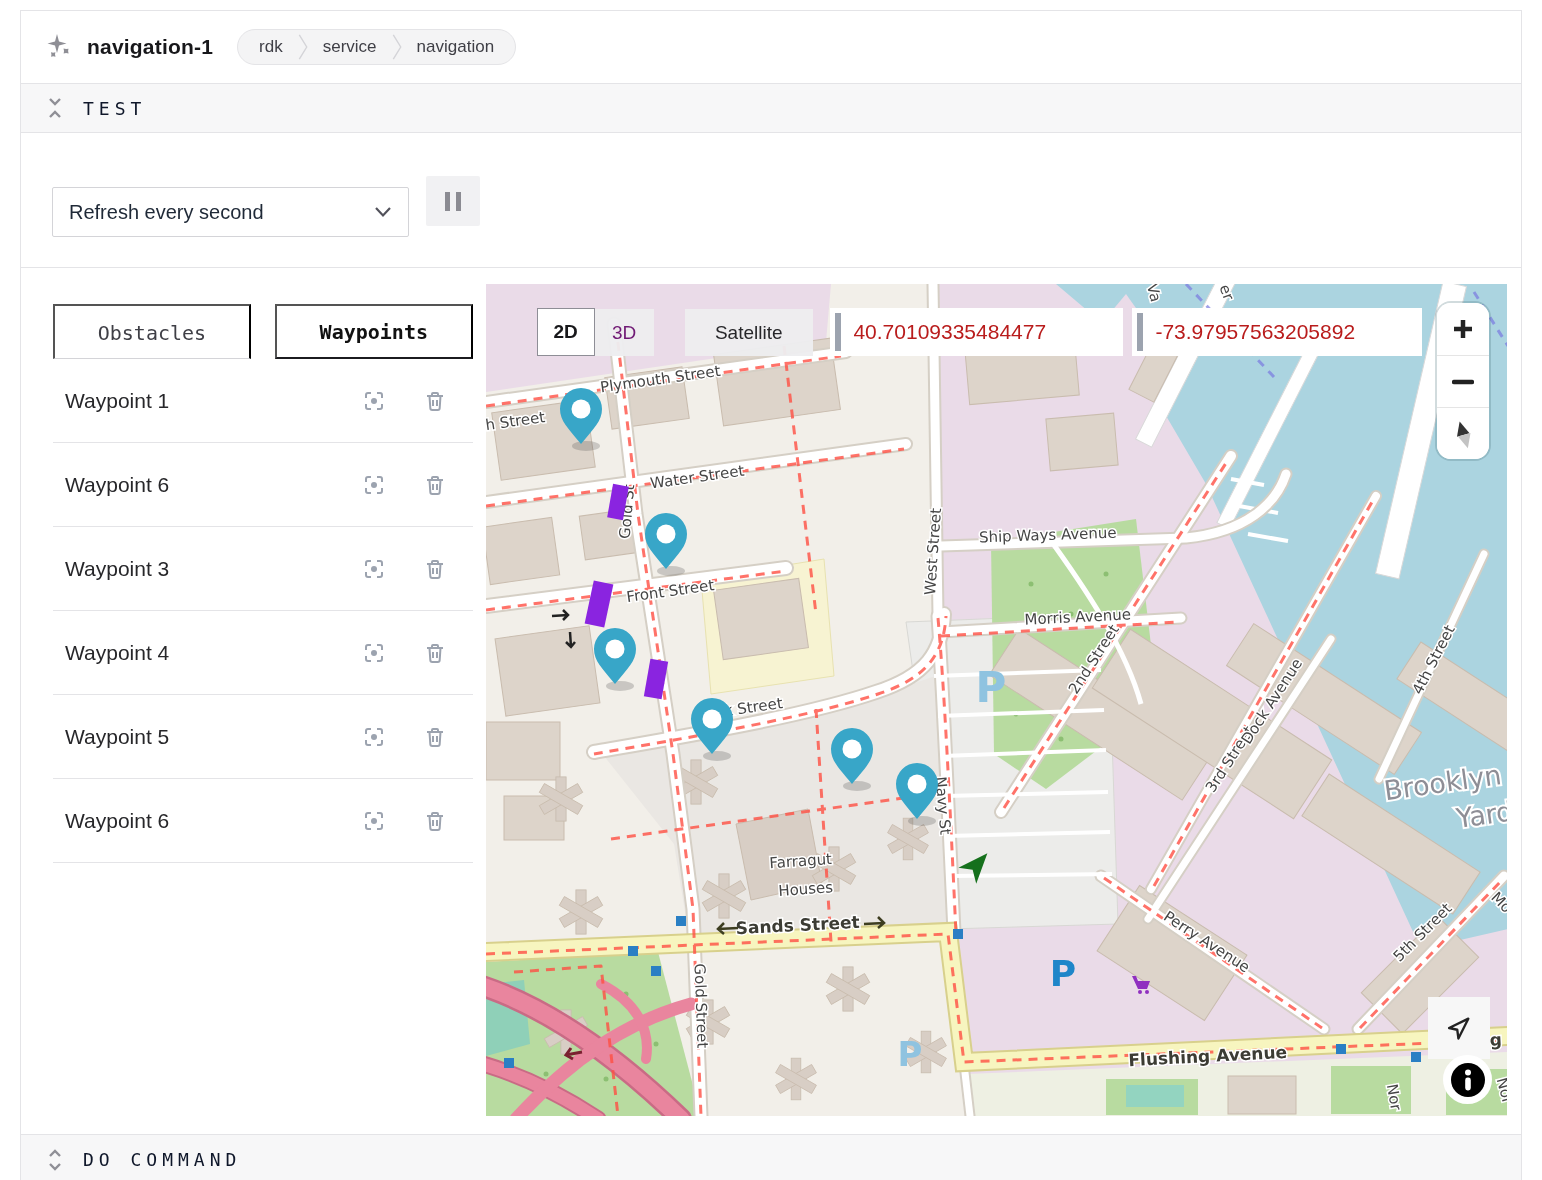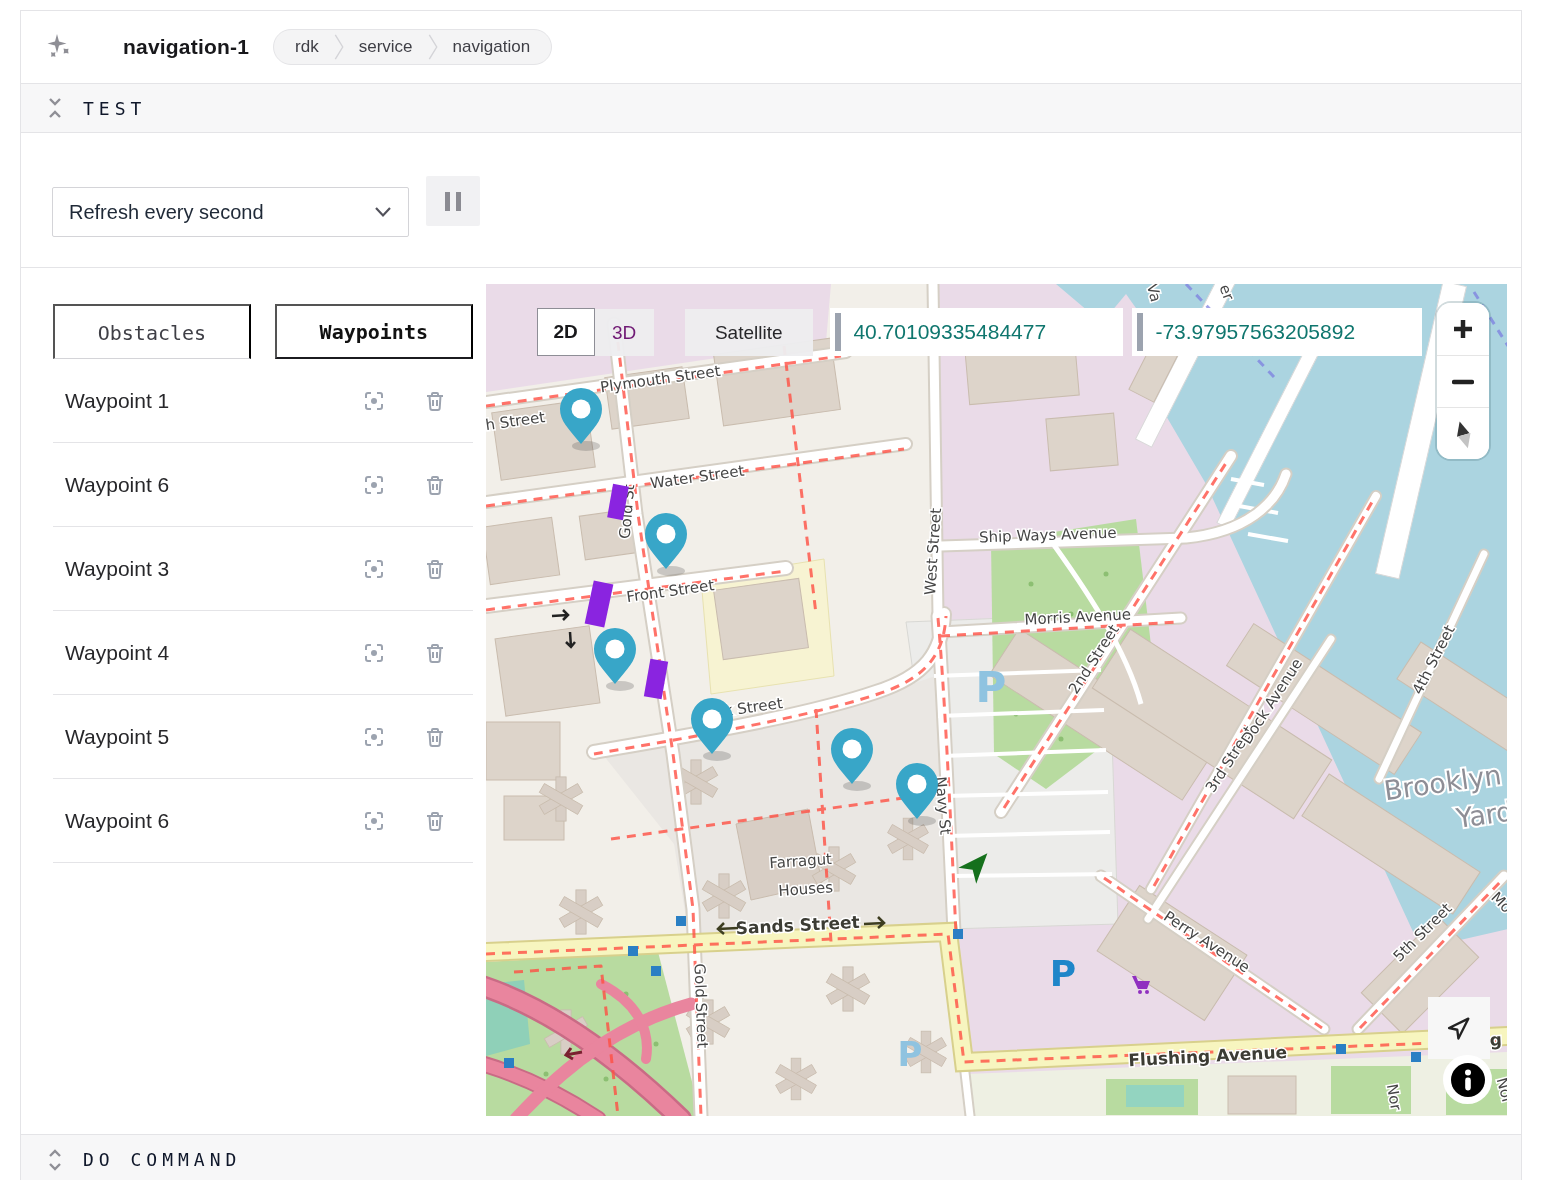--- a/index.html
+++ b/index.html
@@ -3,21 +3,21 @@
 <meta charset="utf-8">
 <style>
   * { margin:0; padding:0; box-sizing:border-box; }
   body { background:#fff; font-family:"Liberation Sans", sans-serif; color:#18181b; }
   .page { padding:10px 20px; }
   .card { border:1px solid #e4e4e7; background:#fff; width:1502px; }
 
   
   .hdr { display:flex; align-items:center; gap:14px; padding:18px 26px 18px 26px; }
   .hdr .spark { width:26px; height:26px; color:#8f8f96; }
-  .title { font-size:21px; font-weight:700; letter-spacing:.2px;margin-left:36px; }
+  .title { font-size:21px; font-weight:700; letter-spacing:.2px; }
   .crumbs { display:flex; align-items:center; background:#f4f4f5; border:1px solid #e4e4e7;
             border-radius:20px; height:36px; padding:0 6px; margin-left:10px; }
   .crumb { font-size:17px; color:#3f3f46; padding:0 15px; }
   .crumb-sep { width:10px; height:26px; }
 
   
   .bar { display:flex; align-items:center; gap:20px; background:#f7f7f8;
          border-top:1px solid #e4e4e7; border-bottom:1px solid #e4e4e7;
          height:50px; padding:0 26px; }
   .bar .bar-label { font-family:"DejaVu Sans Mono", monospace; font-size:18px;
@@ -51,21 +51,21 @@
   .mapui { position:absolute; font-family:"Liberation Sans", sans-serif; }
   .mode { top:24px; left:51px; display:flex; }
   .mode .m2d { width:58px; height:48px; background:#fff; border:1px solid #8e8e96;
                font-weight:700; font-size:19px; color:#18181b; cursor:pointer; }
   .mode .m3d { width:59px; height:47px; margin-top:1px; background:rgba(237,237,239,.96);
                border:none; font-size:19px; color:#701a75; cursor:pointer; }
   .sat { top:25px; left:199px; width:128px; height:47px; background:rgba(237,237,239,.96);
          border:none; font-size:19px; color:#27272a; cursor:pointer; position:absolute; }
   .coord { top:24px; height:48px; background:#fff; display:flex; align-items:stretch; }
   .coord .grab { width:7px; background:#9ca3af; margin:5px 0 5px 5px; cursor:ew-resize; }
-  .coord input { border:none; outline:none; font-size:21px; color:#0f766e; padding:16px 12px;
+  .coord input { border:none; outline:none; font-size:21px; color:#b91c1c; padding:16px 12px;
                  font-family:"Liberation Sans", sans-serif; width:100%; background:transparent; }
   .coord.lat { left:344px; width:293px; }
   .coord.lng { left:646px; width:290px; }
 
   .zoomctl { top:19px; right:18px; width:52px; background:#fff; border-radius:14px; position:absolute;
              box-shadow:0 0 0 2px rgba(70,110,120,.25); overflow:hidden; }
   .zoomctl button { display:flex; width:100%; height:52px; background:#fff; border:none;
                     align-items:center; justify-content:center; cursor:pointer; }
   .zoomctl button + button { border-top:1px solid #e5e5e5; }
 

